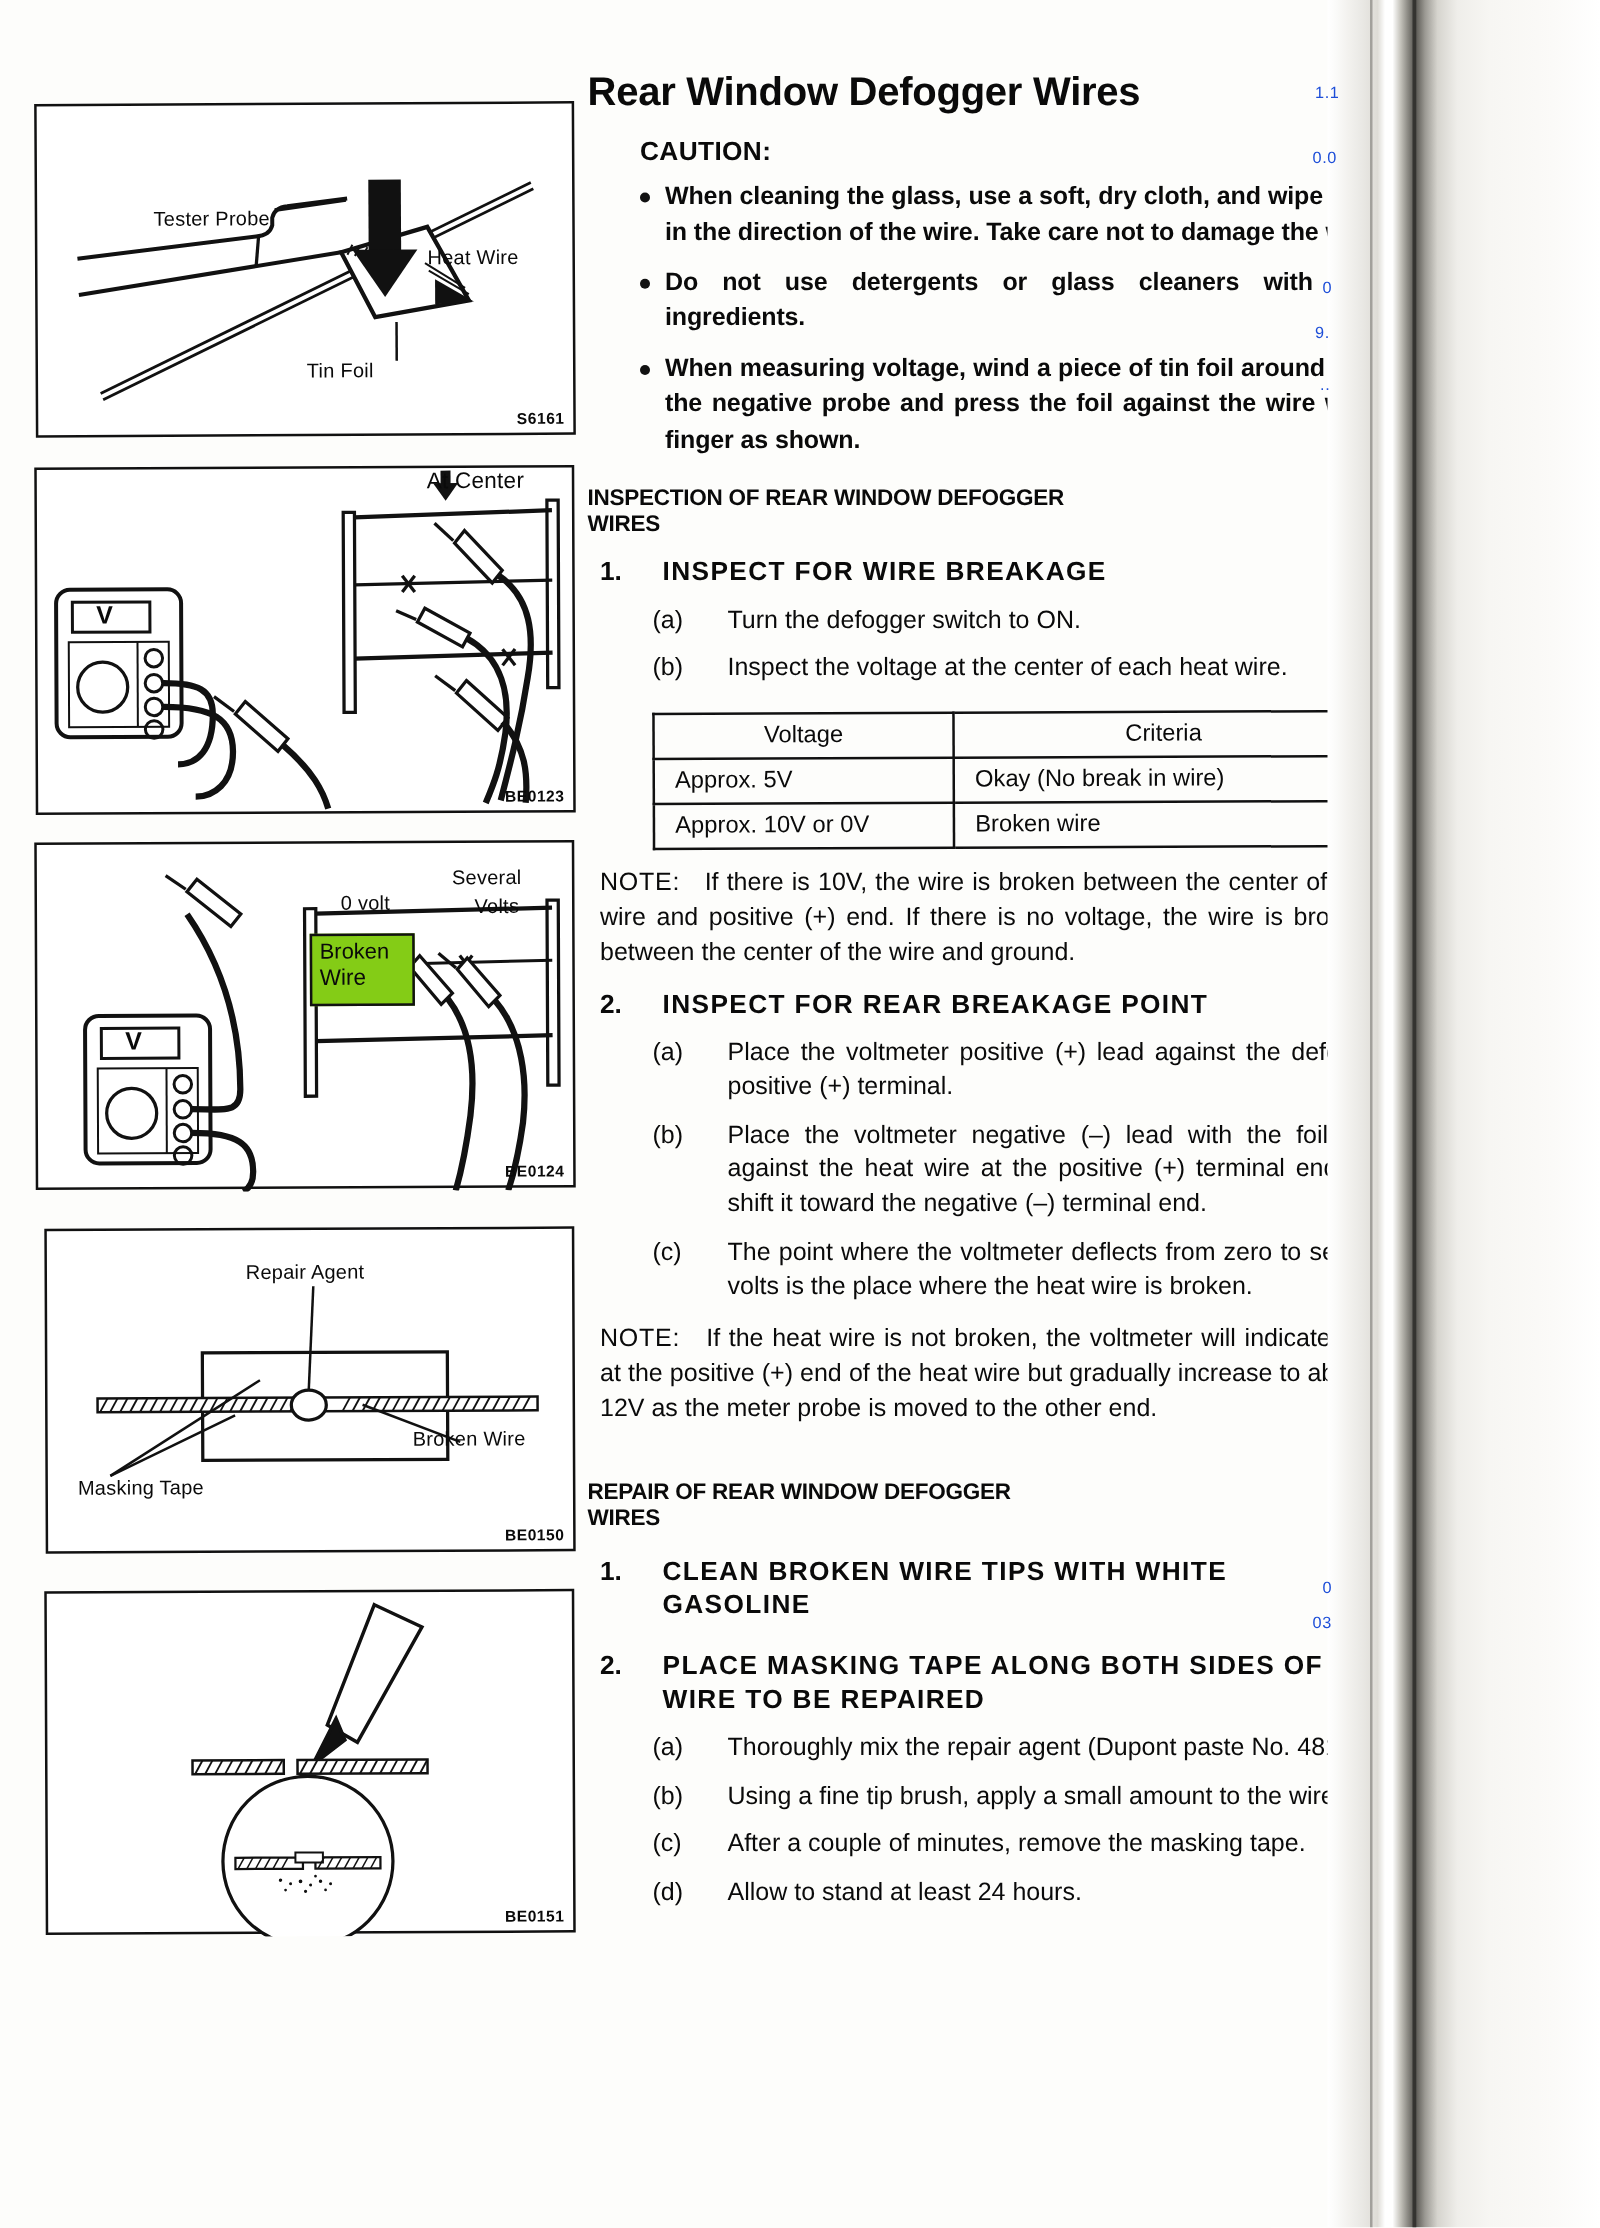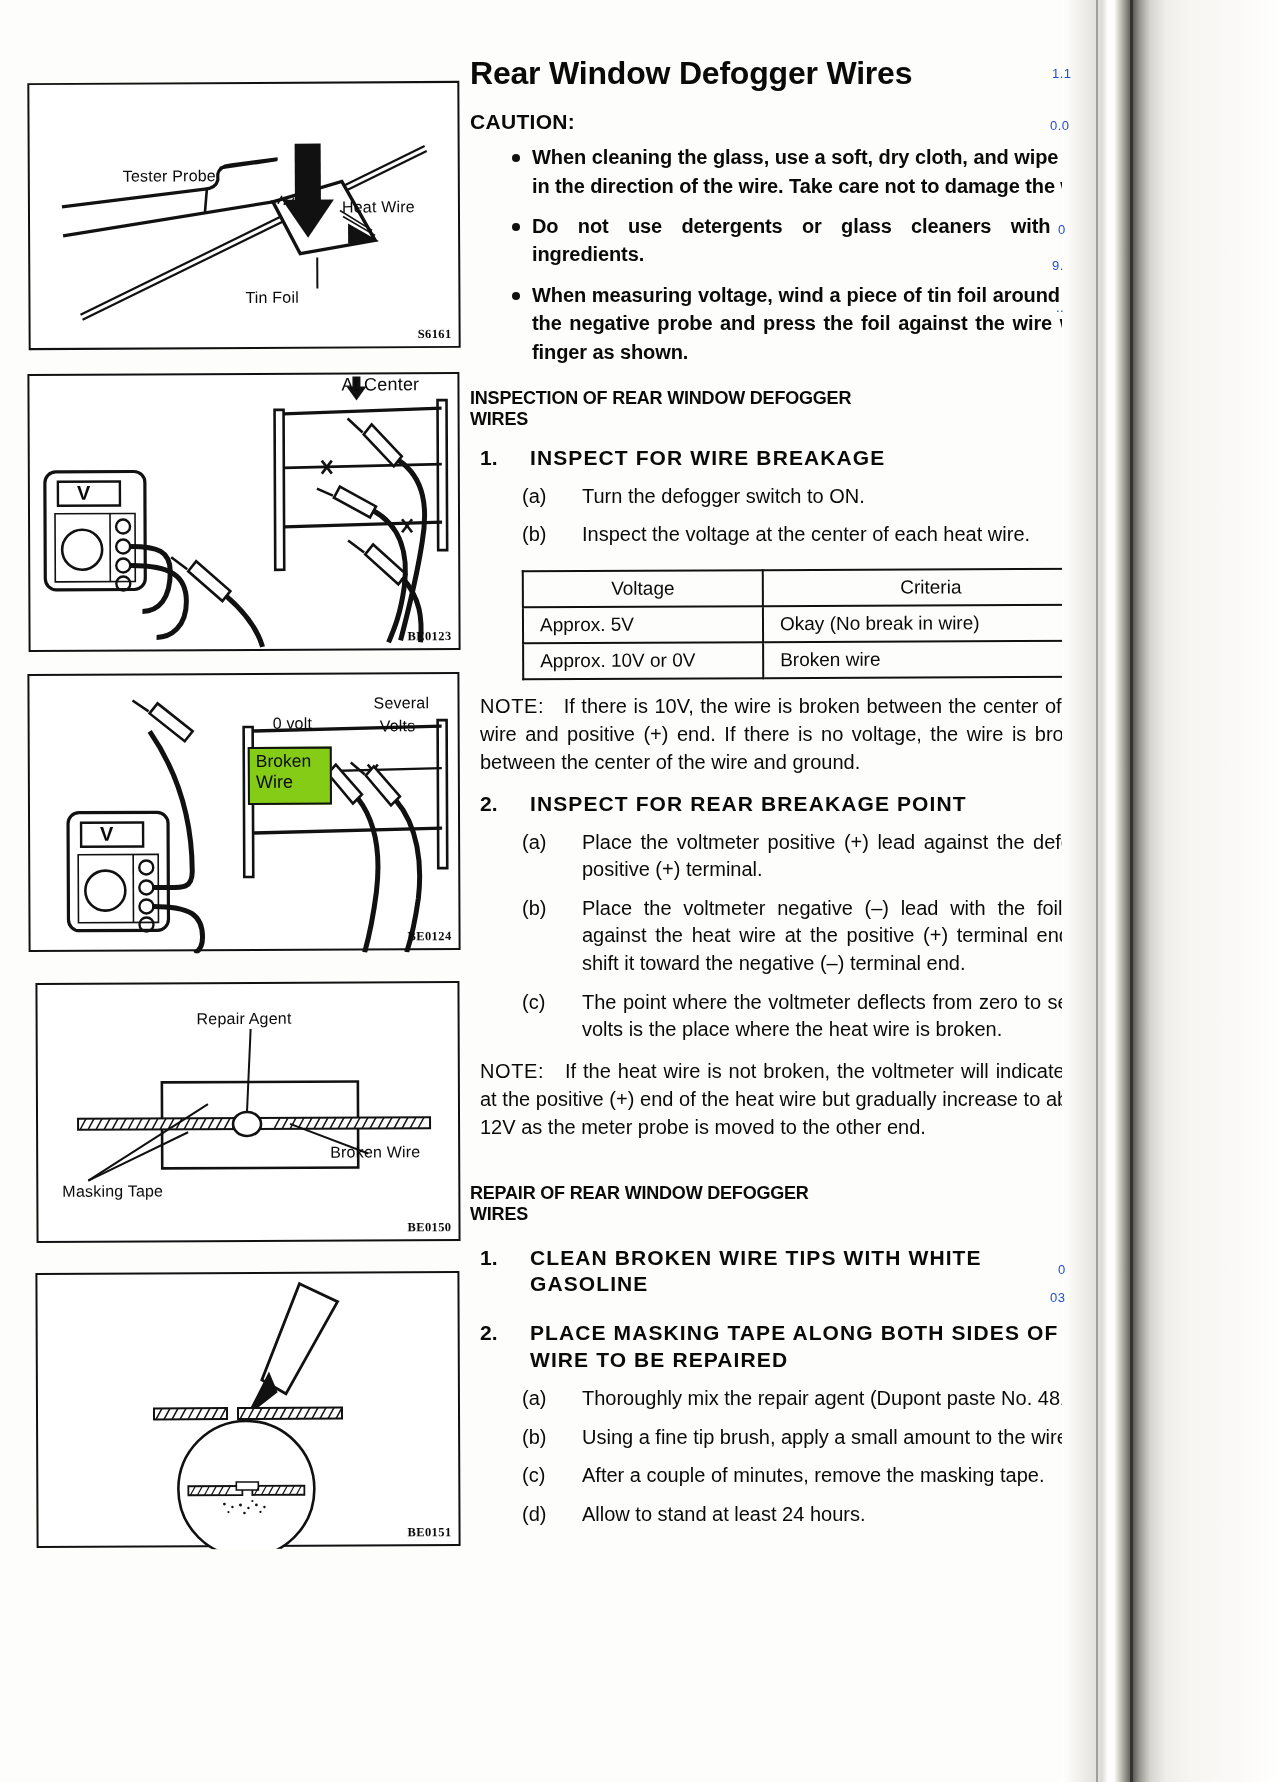--- a/index.html
+++ b/index.html
@@ -104,21 +104,21 @@
     background: #ffffff;
     box-sizing: border-box;
   }
   .fig-code {
     position: absolute;
     right: 7px;
     bottom: 4px;
     font-size: 12.5px;
     font-weight: bold;
     letter-spacing: .4px;
-    font-family: Liberation Serif, serif;
+    font-family: Liberation Sans, sans-serif;
   }
   .fig-label {
     position: absolute;
     font-size: 16px;
     letter-spacing: .2px;
     white-space: nowrap;
     font-family: "Liberation Sans", sans-serif;
   }
   .fig svg { position: absolute; left: 0; top: 0; }
 
@@ -132,20 +132,21 @@
   h1#main-title {
     margin: 0;
     font-size: 32px;
     font-weight: bold;
     letter-spacing: -0.2px;
     line-height: 1.1;
     white-space: nowrap;
   }
   .caution-head {
     margin-top: 19px;
+    margin-left: 42px;
     font-size: 21px;
     font-weight: bold;
     letter-spacing: .3px;
   }
   ul.caution {
     list-style: none;
     margin: 9px 0 0 0;
     padding: 0;
   }
   ul.caution li {
@@ -392,21 +393,21 @@
       </g>
 
       <g stroke="#111" fill="none" stroke-width="5">
         <path d="M122 212 C150 212 162 216 162 196 C162 140 146 94 120 56"></path>
         <path d="M122 231 C160 231 172 240 172 262 C172 272 168 276 164 278"></path>
         <path d="M328 124 C348 150 350 186 346 218 C342 248 338 264 334 278"></path>
         <path d="M366 126 C388 152 392 190 388 224 C384 252 380 266 376 278"></path>
       </g>
     </svg>
     <div class="fig-label" style="left:243px; top:40px;">0 volt</div>
-    <div class="fig-label" style="left:344px; top:20px;text-align:center;">Several</div>
+    <div class="fig-label" style="left:332px; top:20px;text-align:center;">Several</div>
     <div class="fig-label" style="left:350px; top:43px;">Volts</div>
     <div style="position:absolute; left:218px; top:72px; width:80px; height:54px; border:2.5px solid #111; background:#84cc16;">
       <div style="font-size:17.5px; padding:2px 0 0 6px;">Broken</div>
       <div style="font-size:18px; padding-left:6px;">Wire</div>
     </div>
     <div style="position:absolute; left:70px; top:147px; font-size:20px; font-weight:bold;">V</div>
     <div class="fig-code">BE0124</div>
   </div>
 
   <div class="fig" style="left:36px; top:982px; width:424px; height:260px; transform:rotate(-0.25deg);">

